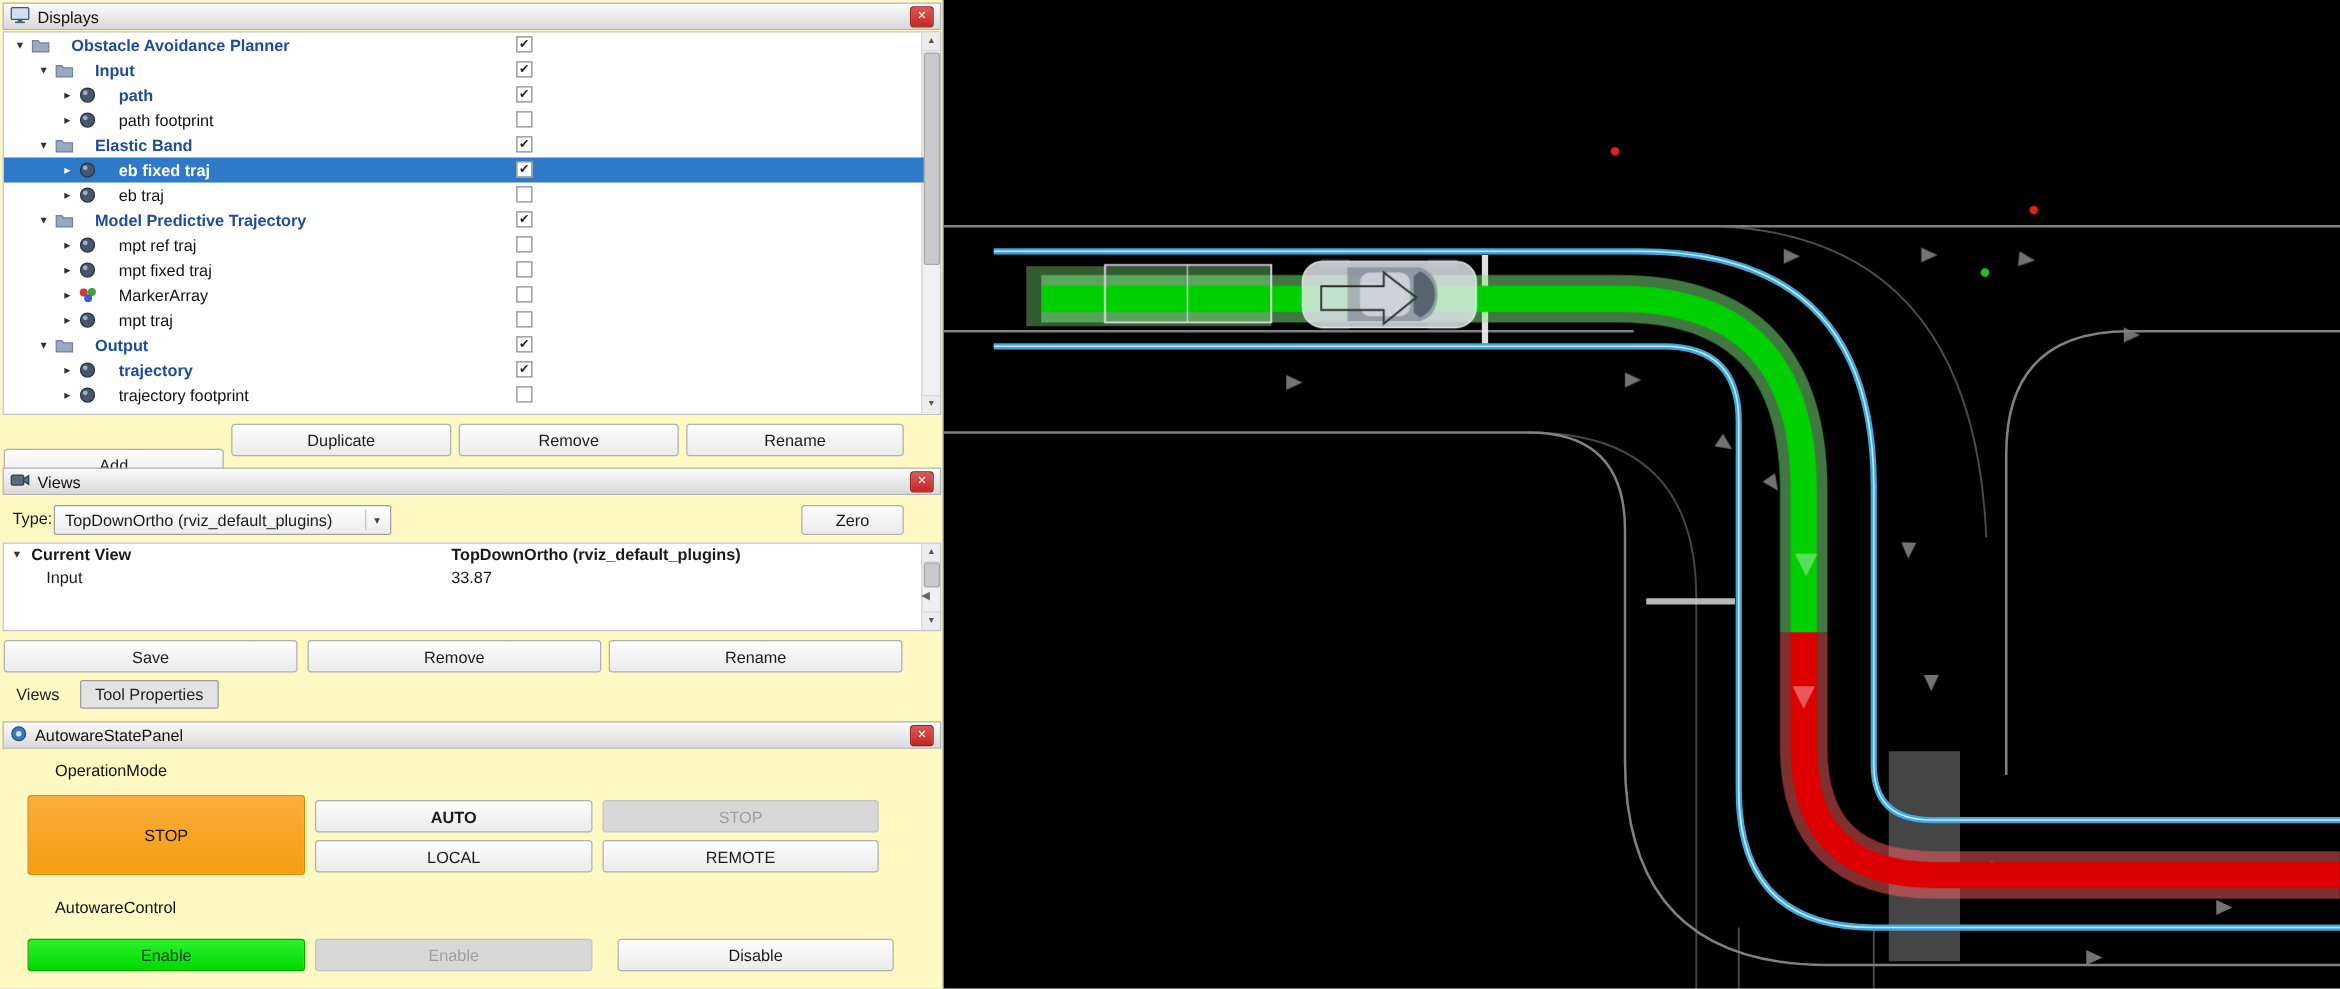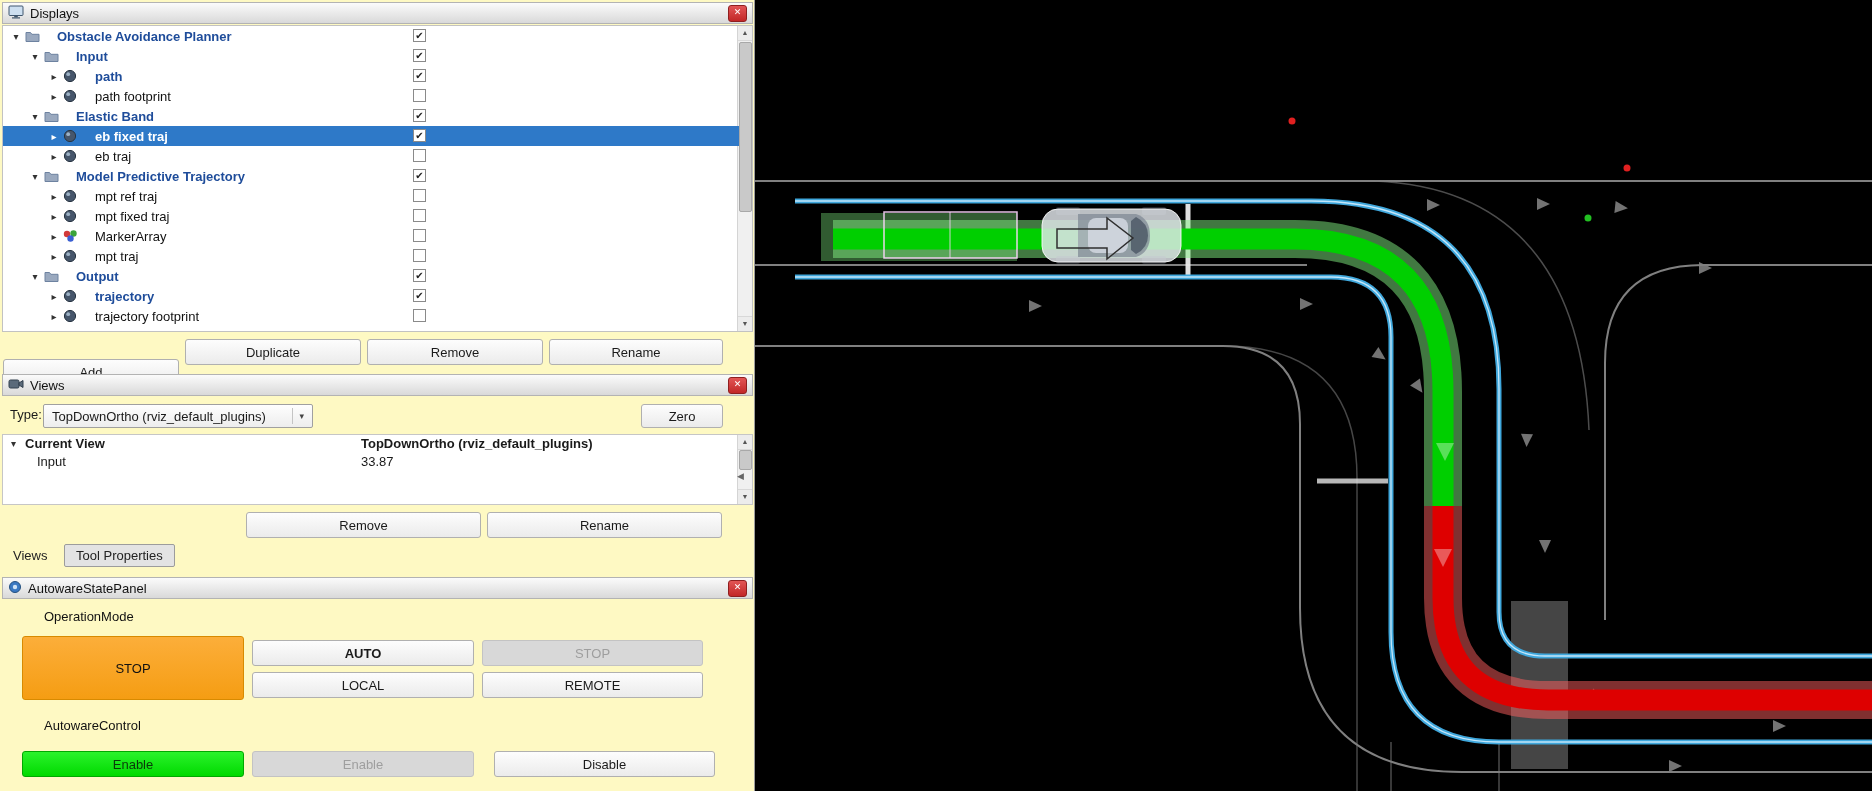--- a/index.html
+++ b/index.html
@@ -276,20 +276,21 @@
           <span class="parrow">▾</span>
           <span class="pname" style="left: 22px;">Current View</span>
           <span class="pval">TopDownOrtho (rviz_default_plugins)</span>
         </div>
         <div class="prow">
           <span class="pname" style="left: 34px;">Input</span>
           <span class="pval">33.87</span>
         </div>
       </div>
 
+  <div class="btn" style="left:3px;top:512px;width:235px;height:26px;">Save</div>
   <div class="btn" style="left:246px;top:512px;width:235px;height:26px;">Remove</div>
   <div class="btn" style="left:487px;top:512px;width:235px;height:26px;">Rename</div>
 
   <span class="tab-plain" style="left:13px;top:548px;">Views</span>
   <span class="tab-box" style="left:64px;top:544px;">Tool Properties</span>
 
   <span class="splitter-arrow">◀</span>
 
   <div class="titlebar" id="aw-title" style="top:577px;">
     <span><svg width="14" height="14" viewBox="0 0 14 14">

